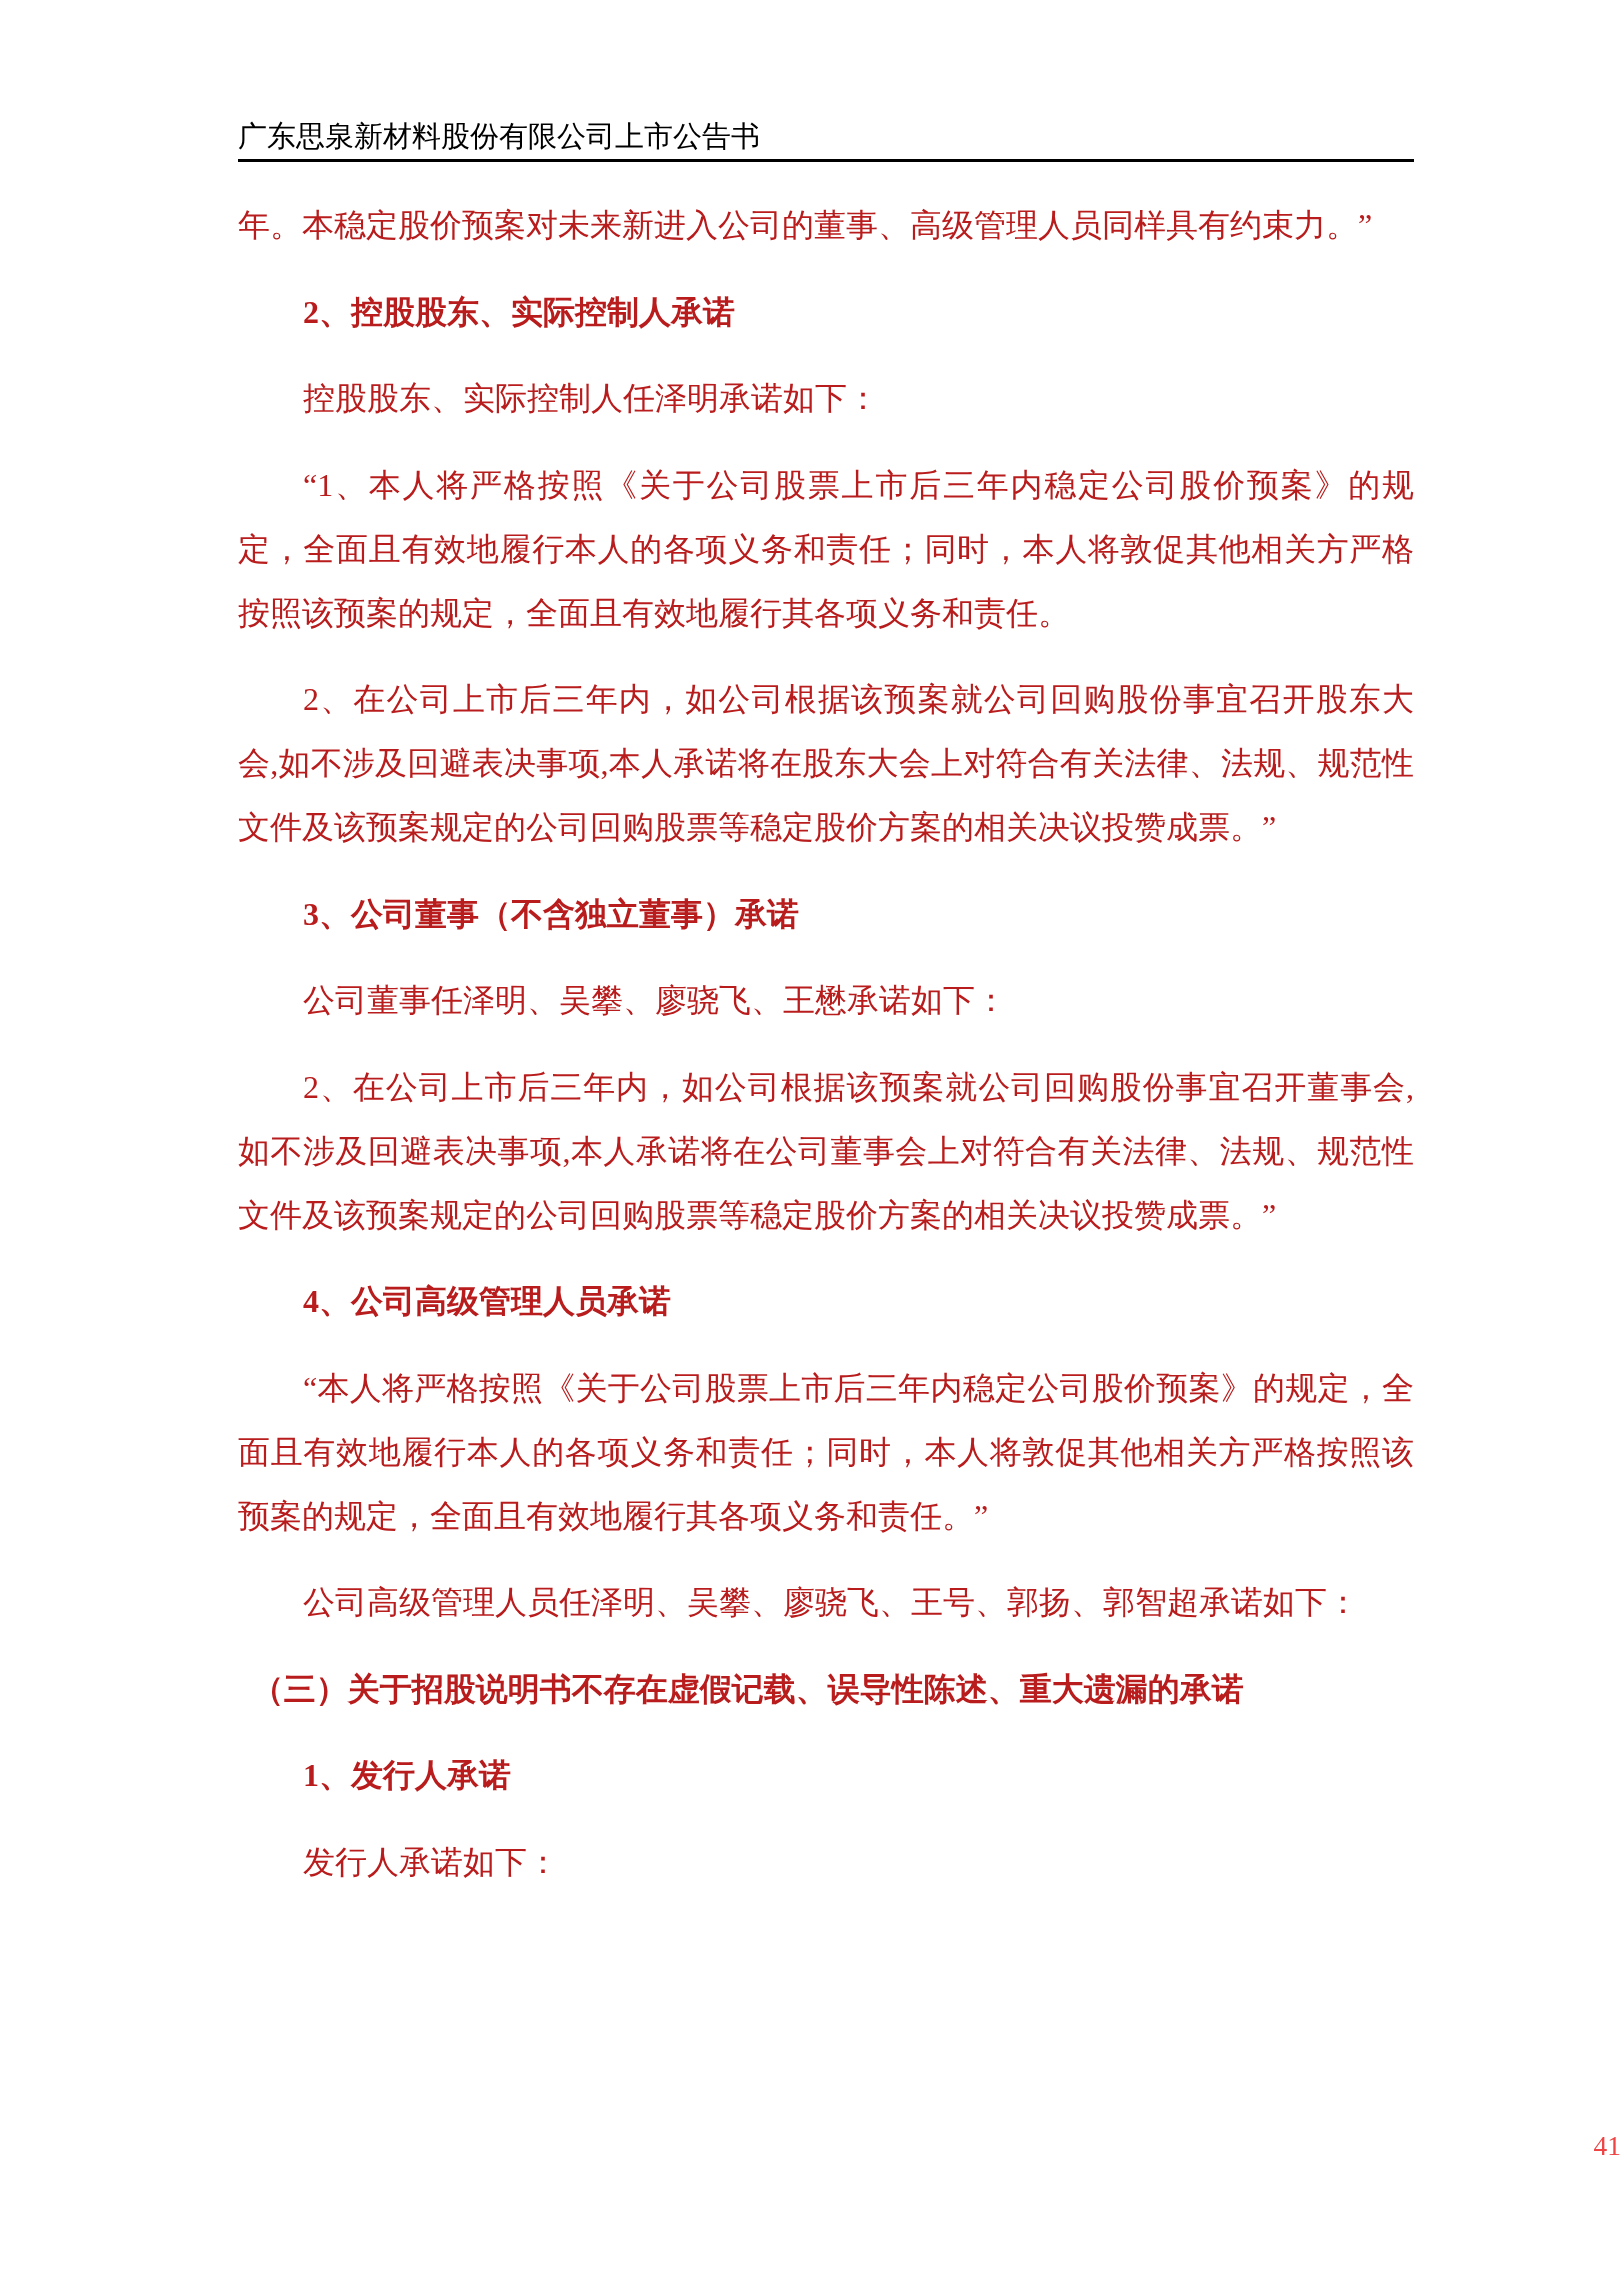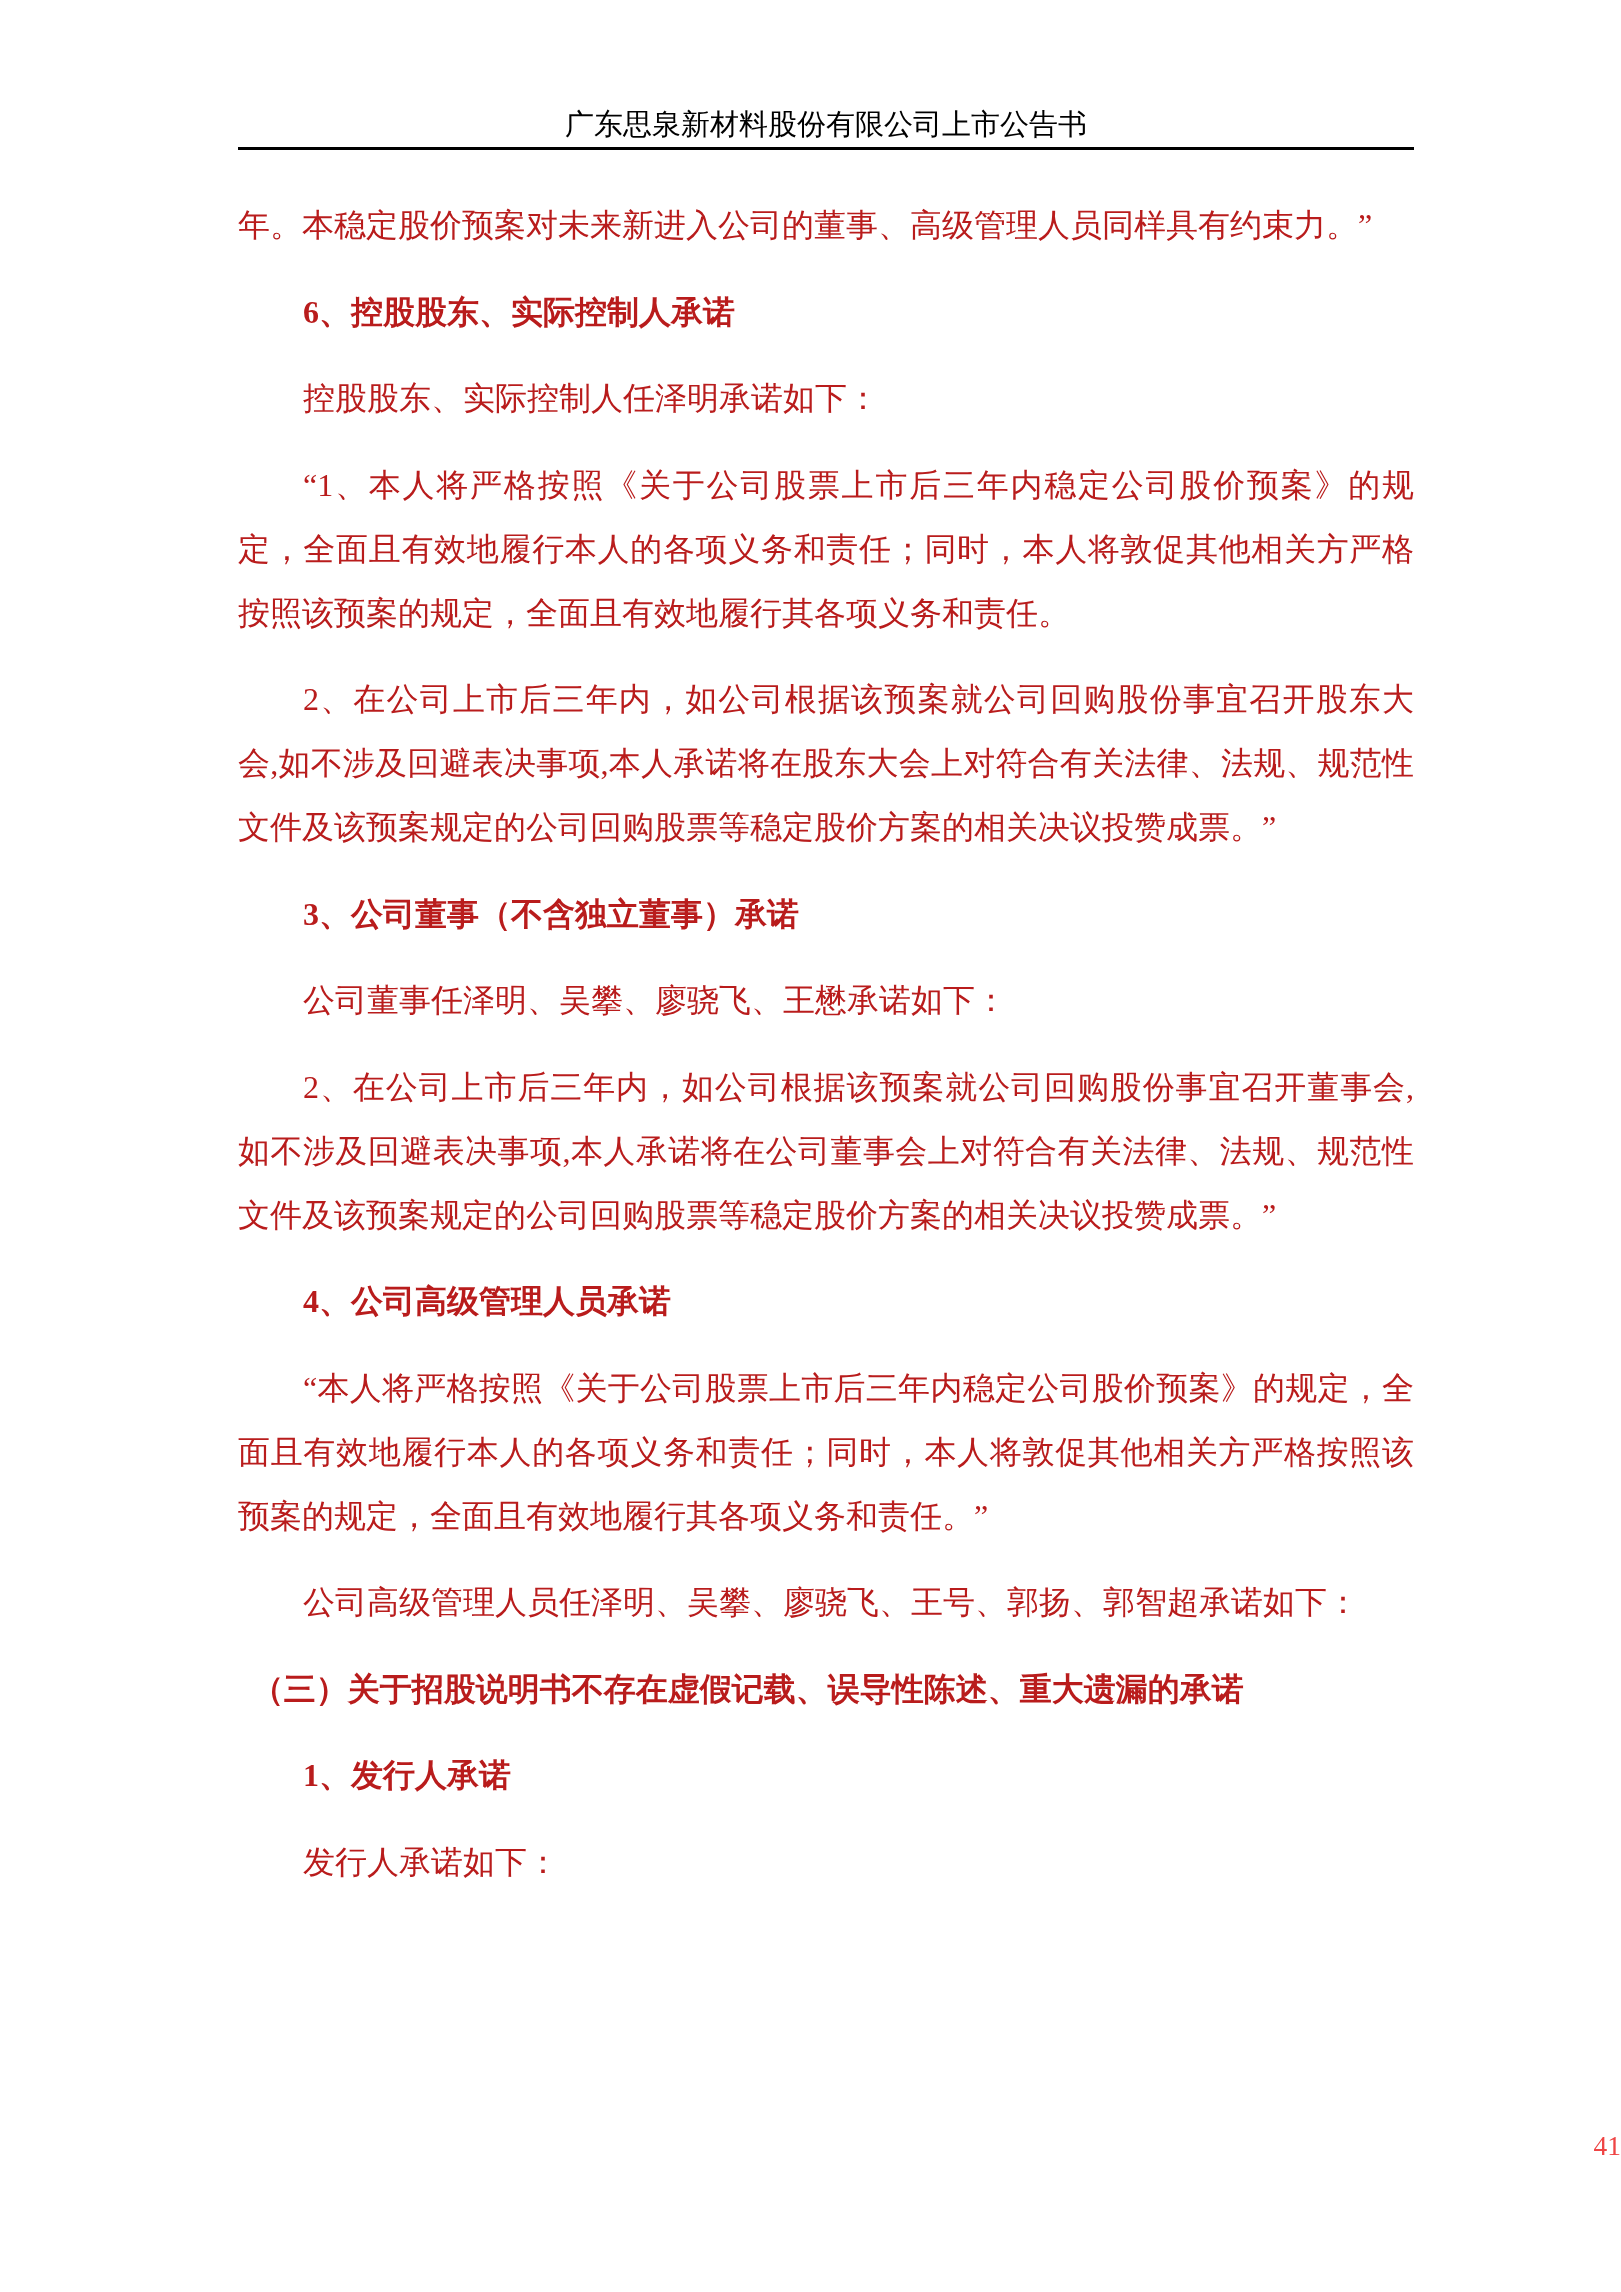--- a/index.html
+++ b/index.html
@@ -11,24 +11,24 @@
     position: relative;
     width: 1621px;
     height: 2293px;
     background: #ffffff;
     overflow: hidden;
     color: #000000;
   }
   .doc-header {
     position: absolute;
     left: 238px;
-    top: 106px;
+    top: 118px;
     width: 1176px;
     display: flex;
-    justify-content: center;
+    justify-content: flex-start;
     align-items: flex-end;
     font: 29px/37px "Liberation Serif", "DejaVu Serif", serif;
     border-bottom: 3.9px solid #000000;
     padding-bottom: 3.9px;
   }
   .doc-body {
     position: absolute;
     left: 238px;
     top: 193px;
     width: 1176px;
@@ -67,21 +67,21 @@
 
 <div class="page">
 
   <div class="doc-header">
     <span>广东思泉新材料股份有限公司</span>
     <span>上市公告书</span>
   </div>
 
   <div class="doc-body">
       <p class="para continuation">年。本稳定股价预案对未来新进入公司的董事、高级管理人员同样具有约束力。”</p>
-      <p class="para num-heading">6、控股股东、实际控制人承诺</p>
+      <p class="para num-heading">2、控股股东、实际控制人承诺</p>
       <p class="para body">控股股东、实际控制人任泽明承诺如下：</p>
       <p class="para body">“1、本人将严格按照《关于公司股票上市后三年内稳定公司股价预案》的规定，全面且有效地履行本人的各项义务和责任；同时，本人将敦促其他相关方严格按照该预案的规定，全面且有效地履行其各项义务和责任。</p>
       <p class="para body">2、在公司上市后三年内，如公司根据该预案就公司回购股份事宜召开股东大会,如不涉及回避表决事项,本人承诺将在股东大会上对符合有关法律、法规、规范性文件及该预案规定的公司回购股票等稳定股价方案的相关决议投赞成票。”</p>
       <p class="para num-heading">3、公司董事（不含独立董事）承诺</p>
       <p class="para body">公司董事任泽明、吴攀、廖骁飞、王懋承诺如下：</p>
       <p class="para body">2、在公司上市后三年内，如公司根据该预案就公司回购股份事宜召开董事会,如不涉及回避表决事项,本人承诺将在公司董事会上对符合有关法律、法规、规范性文件及该预案规定的公司回购股票等稳定股价方案的相关决议投赞成票。”</p>
       <p class="para num-heading">4、公司高级管理人员承诺</p>
       <p class="para body">“本人将严格按照《关于公司股票上市后三年内稳定公司股价预案》的规定，全面且有效地履行本人的各项义务和责任；同时，本人将敦促其他相关方严格按照该预案的规定，全面且有效地履行其各项义务和责任。”</p>
       <p class="para body">公司高级管理人员任泽明、吴攀、廖骁飞、王号、郭扬、郭智超承诺如下：</p>
       <p class="para section-heading">（三）关于招股说明书不存在虚假记载、误导性陈述、重大遗漏的承诺</p>

